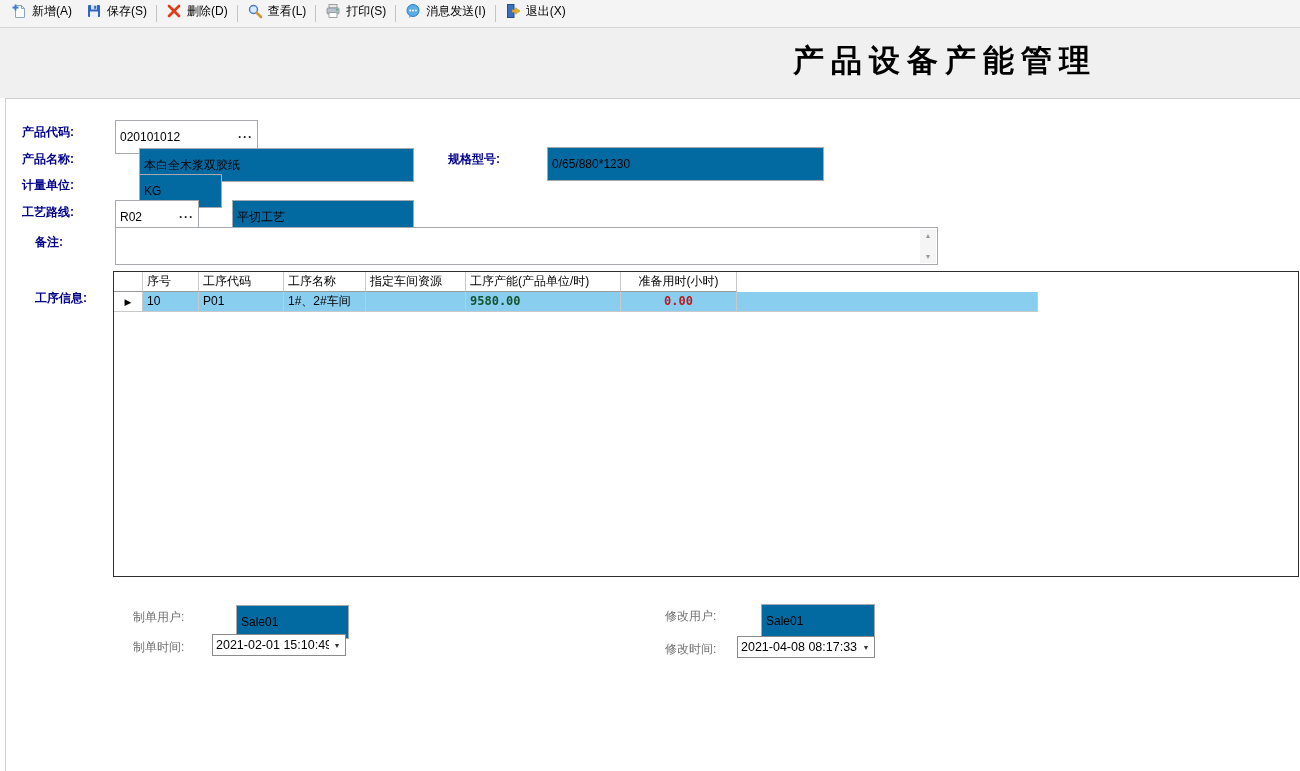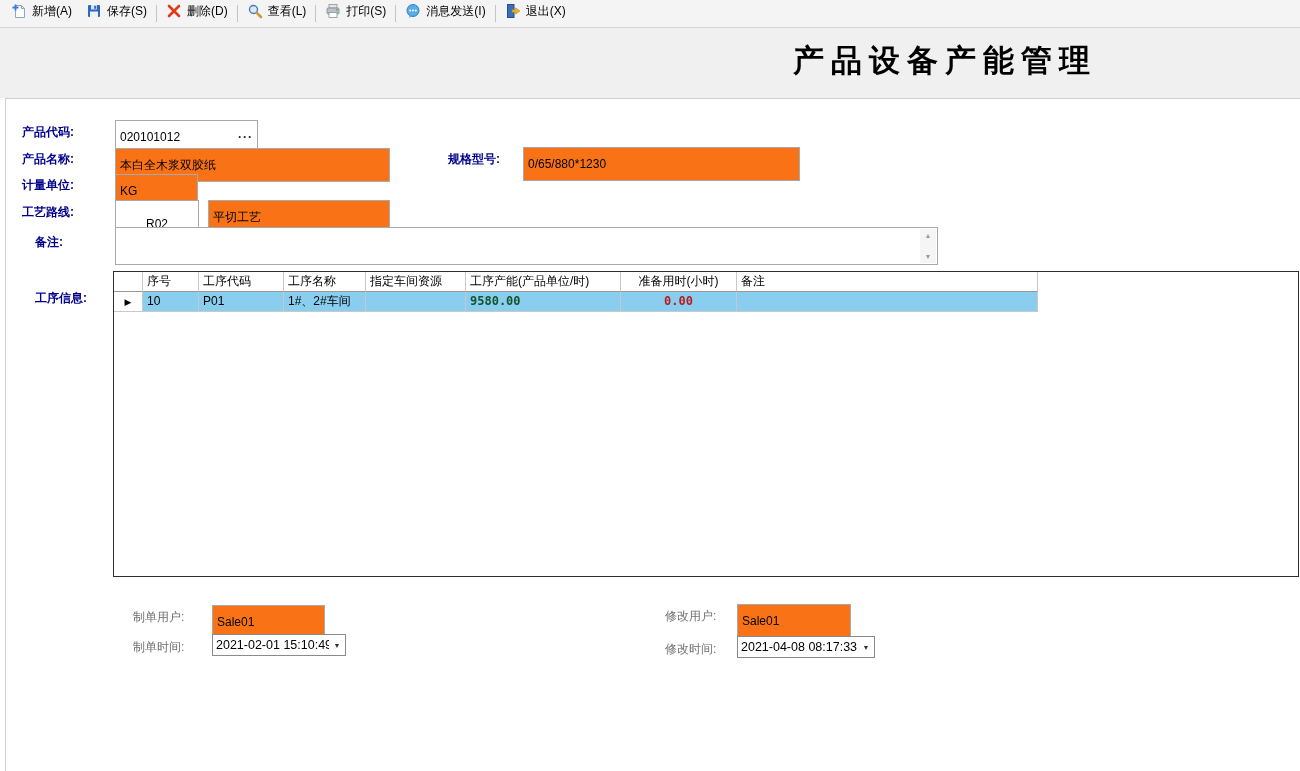--- a/index.html
+++ b/index.html
@@ -29,21 +29,21 @@
     position:absolute;left:5px;top:98px;width:1295px;height:673px;box-sizing:border-box;
     background:#ffffff;border-top:1px solid #d0d0d0;border-left:1px solid #d0d0d0;
   }
   
   .flabel{position:absolute;color:#00008b;font-weight:bold;white-space:nowrap;}
   .glabel{position:absolute;color:#707070;white-space:nowrap;}
   .inp{
     position:absolute;box-sizing:border-box;border:1px solid #a6a9ad;background:#fff;
     display:flex;align-items:center;padding:16px 4px;font-size:12px;overflow:hidden;white-space:nowrap;
   }
-  .inp.ro{background:#f97316;}
+  .inp.ro{background:#0369a1;margin-left:24px;}
   .browse{margin-left:auto;font-weight:bold;letter-spacing:1px;color:#222;line-height:8px;cursor:pointer;}
   
   .remarkbox{
     position:absolute;left:115px;top:227px;width:823px;height:38px;box-sizing:border-box;
     border:1px solid #a6a9ad;background:#fff;
   }
   .spinstrip{
     position:absolute;right:1px;top:1px;width:16px;height:34px;background:#f5f5f5;
     display:flex;flex-direction:column;justify-content:space-between;align-items:center;
     font-size:7px;color:#9a9aa2;padding:3px 0;box-sizing:border-box;
@@ -167,21 +167,21 @@
 <div class="inp ro" style="left:523px;top:147px;width:277px;height:20px;">
   <span>0/65/880*1230</span>
 </div>
 
 <div class="flabel" style="left:22px;top:177px;">计量单位:</div>
 <div class="inp ro" style="left:115px;top:174px;width:83px;height:20px;">
   <span>KG</span>
 </div>
 
 <div class="flabel" style="left:22px;top:204px;">工艺路线:</div>
-<div class="inp" style="left:115px;top:200px;width:84px;height:21px;flex-direction:column;">
+<div class="inp" style="left:115px;top:200px;width:84px;height:21px;">
   <span>R02</span>
   <span class="browse">···</span>
 </div>
 <div class="inp ro" style="left:208px;top:200px;width:182px;height:20px;">
   <span>平切工艺</span>
 </div>
 
 <div class="flabel" style="left:35px;top:234px;">备注:</div>
 <div class="remarkbox">
   <span></span>
@@ -194,21 +194,20 @@
 <div class="flabel" style="left:35px;top:290px;">工序信息:</div>
 <div class="grid">
   <div class="g-row g-head">
     <div class="g-cell c-sel"></div>
     <div class="g-cell c-seq">序号</div>
     <div class="g-cell c-code">工序代码</div>
     <div class="g-cell c-name">工序名称</div>
     <div class="g-cell c-shop">指定车间资源</div>
     <div class="g-cell c-cap">工序产能(产品单位/时)</div>
     <div class="g-cell c-prep">准备用时(小时)</div>
-    <div class="g-cell c-rem">备注</div>
   </div>
   <div class="g-row row-sel">
     <div class="g-cell c-sel"><span class="selarrow">▶</span></div>
     <div class="g-cell c-seq">10</div>
     <div class="g-cell c-code">P01</div>
     <div class="g-cell c-name">1#、2#车间</div>
     <div class="g-cell c-shop"></div>
     <div class="g-cell c-cap num-red">9580.00</div>
     <div class="g-cell c-prep num-green">0.00</div>
     <div class="g-cell c-rem"></div>

